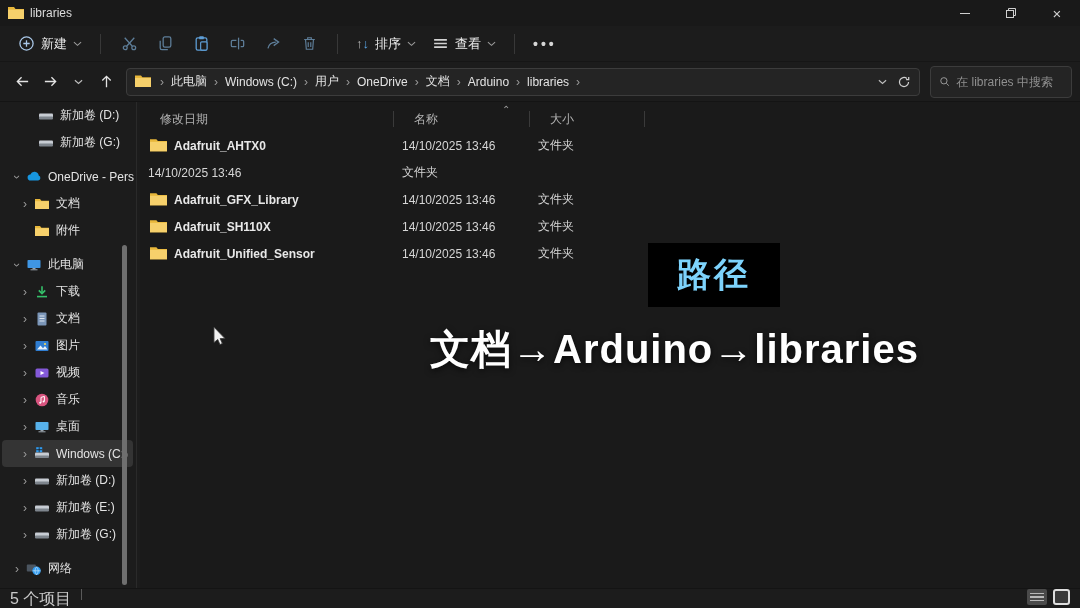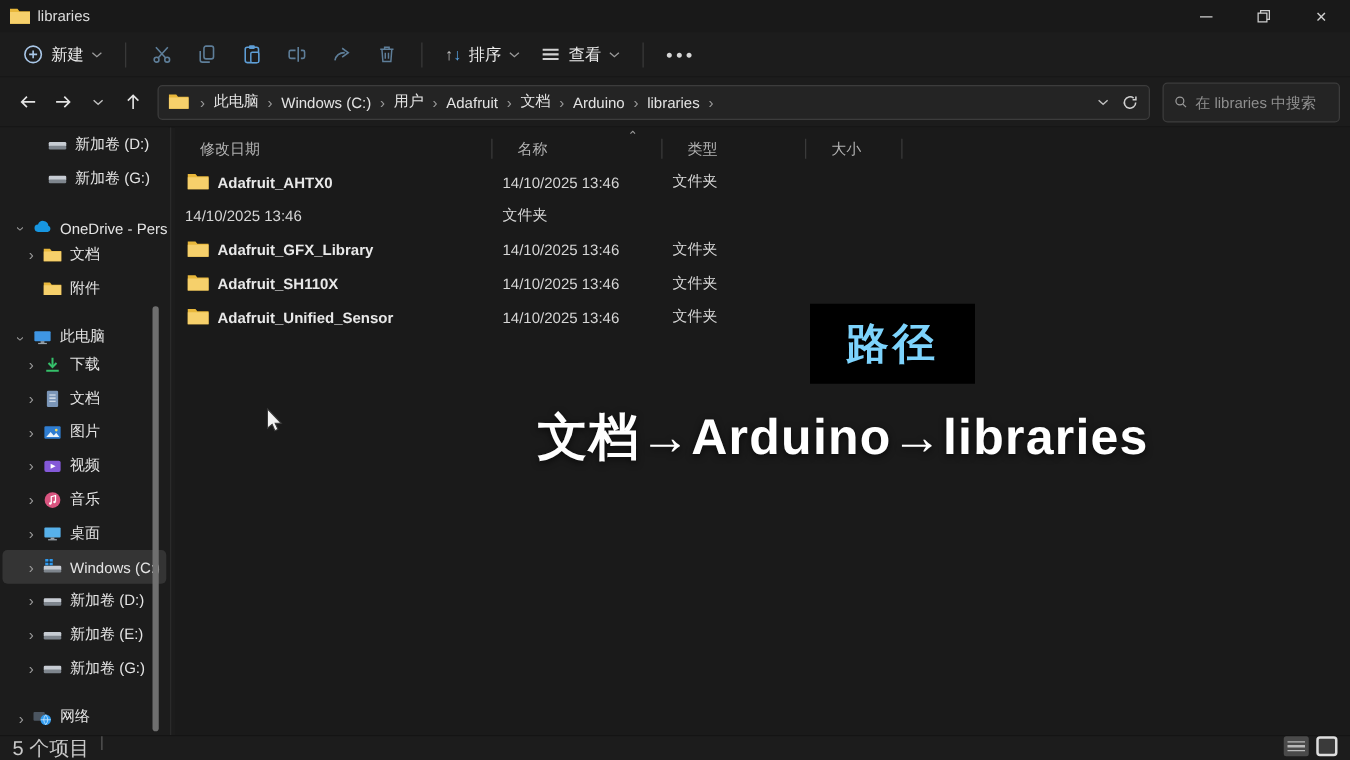--- a/index.html
+++ b/index.html
@@ -41,21 +41,21 @@
 
   
   .sidebar { position:absolute; top:102px; left:0; width:135px; bottom:20px; background:#1c1c1c; overflow:hidden; }
   .side-scroll { position:absolute; top:143px; left:122px; width:5px; height:340px; background:#6f6f6f; border-radius:3px; }
   .side-item { display:flex; align-items:center; height:27px; font-size:12px; color:#e4e4e4; padding-left:8px; border-radius:4px; margin:0 2px; white-space:nowrap; }
   .side-item .schev { width:14px; flex:none; color:#9a9a9a; font-size:12px; text-align:center; }
   .side-item .schev.down { transform:rotate(90deg); }
   .side-item .sico { width:16px; height:16px; margin:0 6px 0 2px; flex:none; }
   .ind1 { padding-left:16px; }
   .ind2 { padding-left:34px; }
-  .gap { margin-top:7px;align-items:flex-end; }
+  .gap { margin-top:7px; }
   .side-item.selected { background:#343434; }
   .vdivider { position:absolute; top:102px; bottom:20px; left:136px; width:1px; background:#2a2a2a; }
 
   
   .main { position:absolute; top:102px; left:140px; right:0; bottom:20px; background:#1a1a1a; }
   .lheader { display:grid; grid-template-columns:254px 136px 115px 77px; height:26px; margin-top:4px; align-items:center; color:#b2b2b2; font-size:12px; }
   .hcell { position:relative; height:100%; display:flex; align-items:center; padding-left:20px; }
   .hcell::after { content:""; position:absolute; right:0; top:5px; bottom:5px; width:1px; background:#3a3a3a; }
   .sortcaret { position:absolute; top:-2px; left:108px; color:#9c9c9c; font-size:10px; }
   .lrow { display:grid; grid-template-columns:254px 136px 115px 77px; height:27px; align-items:center; font-size:12px; color:#e8e8e8; }
@@ -205,21 +205,21 @@
           <path fill="#e8b73a" d="M0 .5h6l1.4 1.8H16V12H0z"></path>
           <path fill="#f6d06b" d="M0 3h16v9H0z"></path>
         </svg>
       <span class="crumbsep">›</span>
       <span class="crumb">此电脑</span>
       <span class="crumbsep">›</span>
       <span class="crumb">Windows (C:)</span>
       <span class="crumbsep">›</span>
       <span class="crumb">用户</span>
       <span class="crumbsep">›</span>
-      <span class="crumb">Adafruit</span>
+      <span class="crumb">OneDrive</span>
       <span class="crumbsep">›</span>
       <span class="crumb">文档</span>
       <span class="crumbsep">›</span>
       <span class="crumb">Arduino</span>
       <span class="crumbsep">›</span>
       <span class="crumb">libraries</span>
       <span class="crumbsep">›</span>
       <div class="addr-right">
         <svg class="chev" viewBox="0 0 10 6">
             <path d="M1 1l4 3.5L9 1" fill="none" stroke="#bdbdbd" stroke-width="1.3"></path>
@@ -388,23 +388,20 @@
   <div class="vdivider"></div>
 
   <div class="main">
     <div class="lheader">
       <div class="hcell">
           <span>修改日期</span>
         </div>
       <div class="hcell">
           <span>名称</span>
           <span class="sortcaret">⌃</span>
-        </div>
-      <div class="hcell">
-          <span>类型</span>
         </div>
       <div class="hcell">
           <span>大小</span>
         </div>
     </div>
 
     <div class="lrow">
       <div class="namecell">
           <svg class="fi" viewBox="0 0 16 13">
             <path fill="#e8b73a" d="M0 .5h6l1.4 1.8H16V12H0z"></path>

